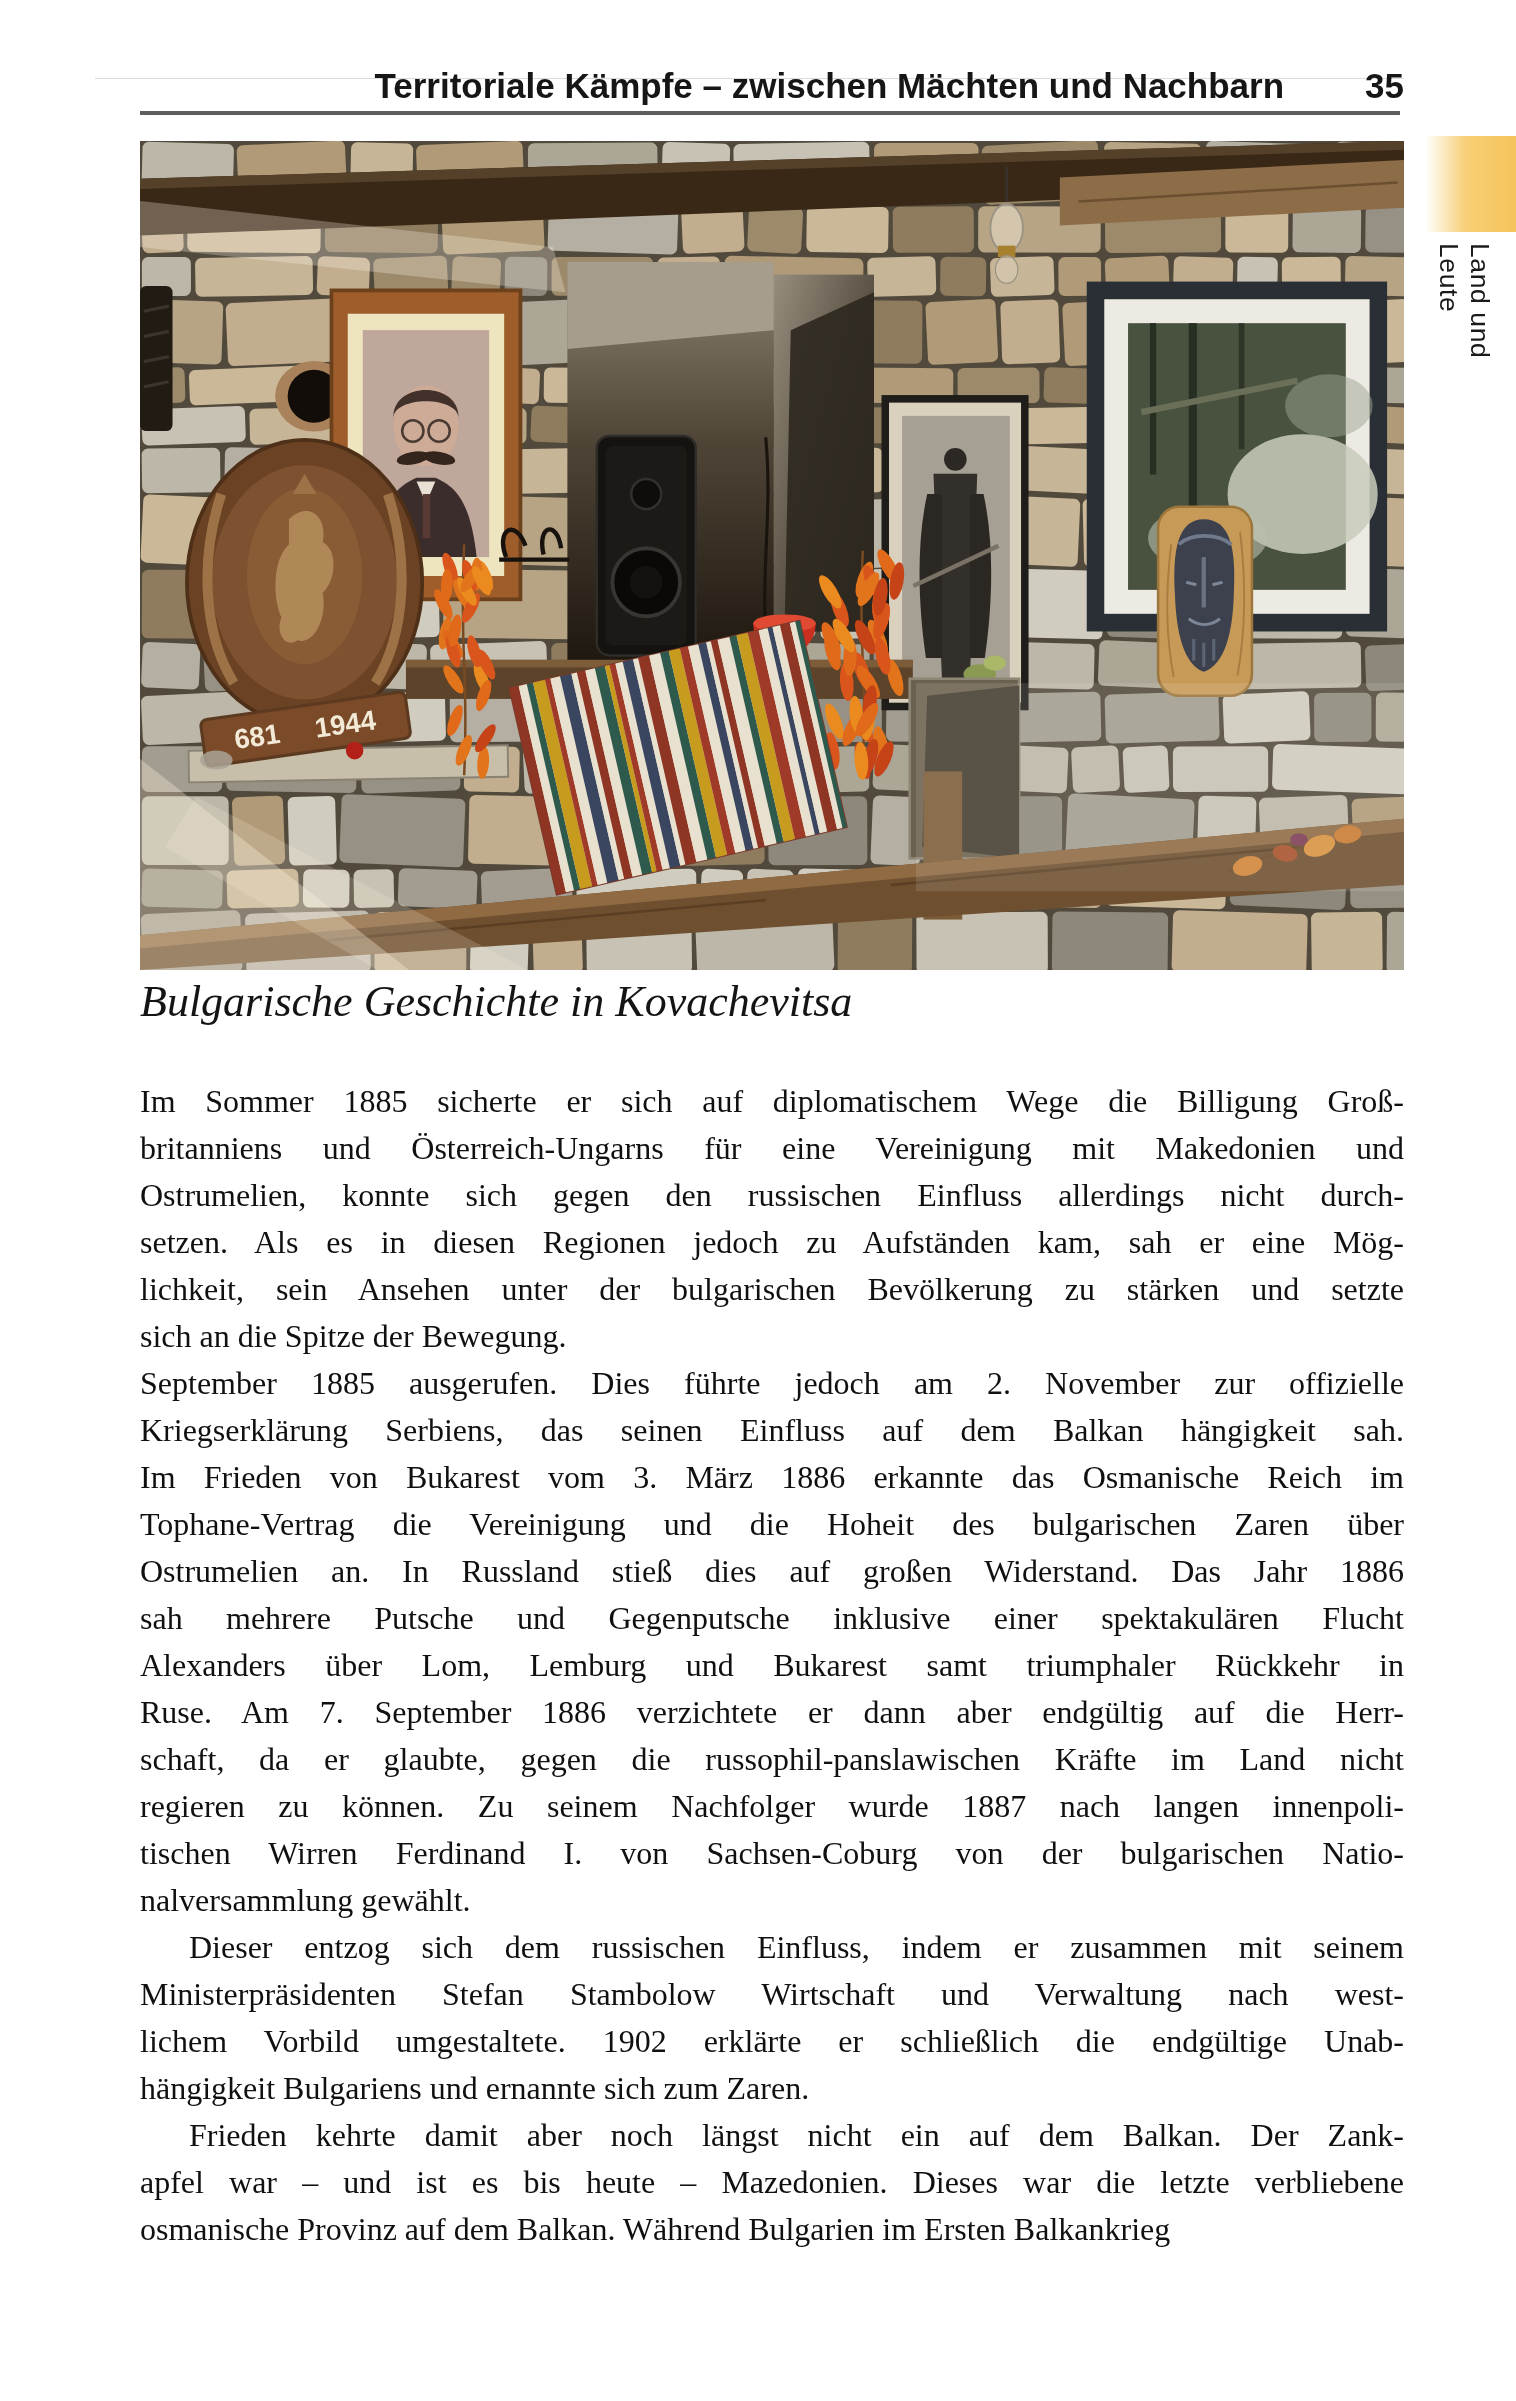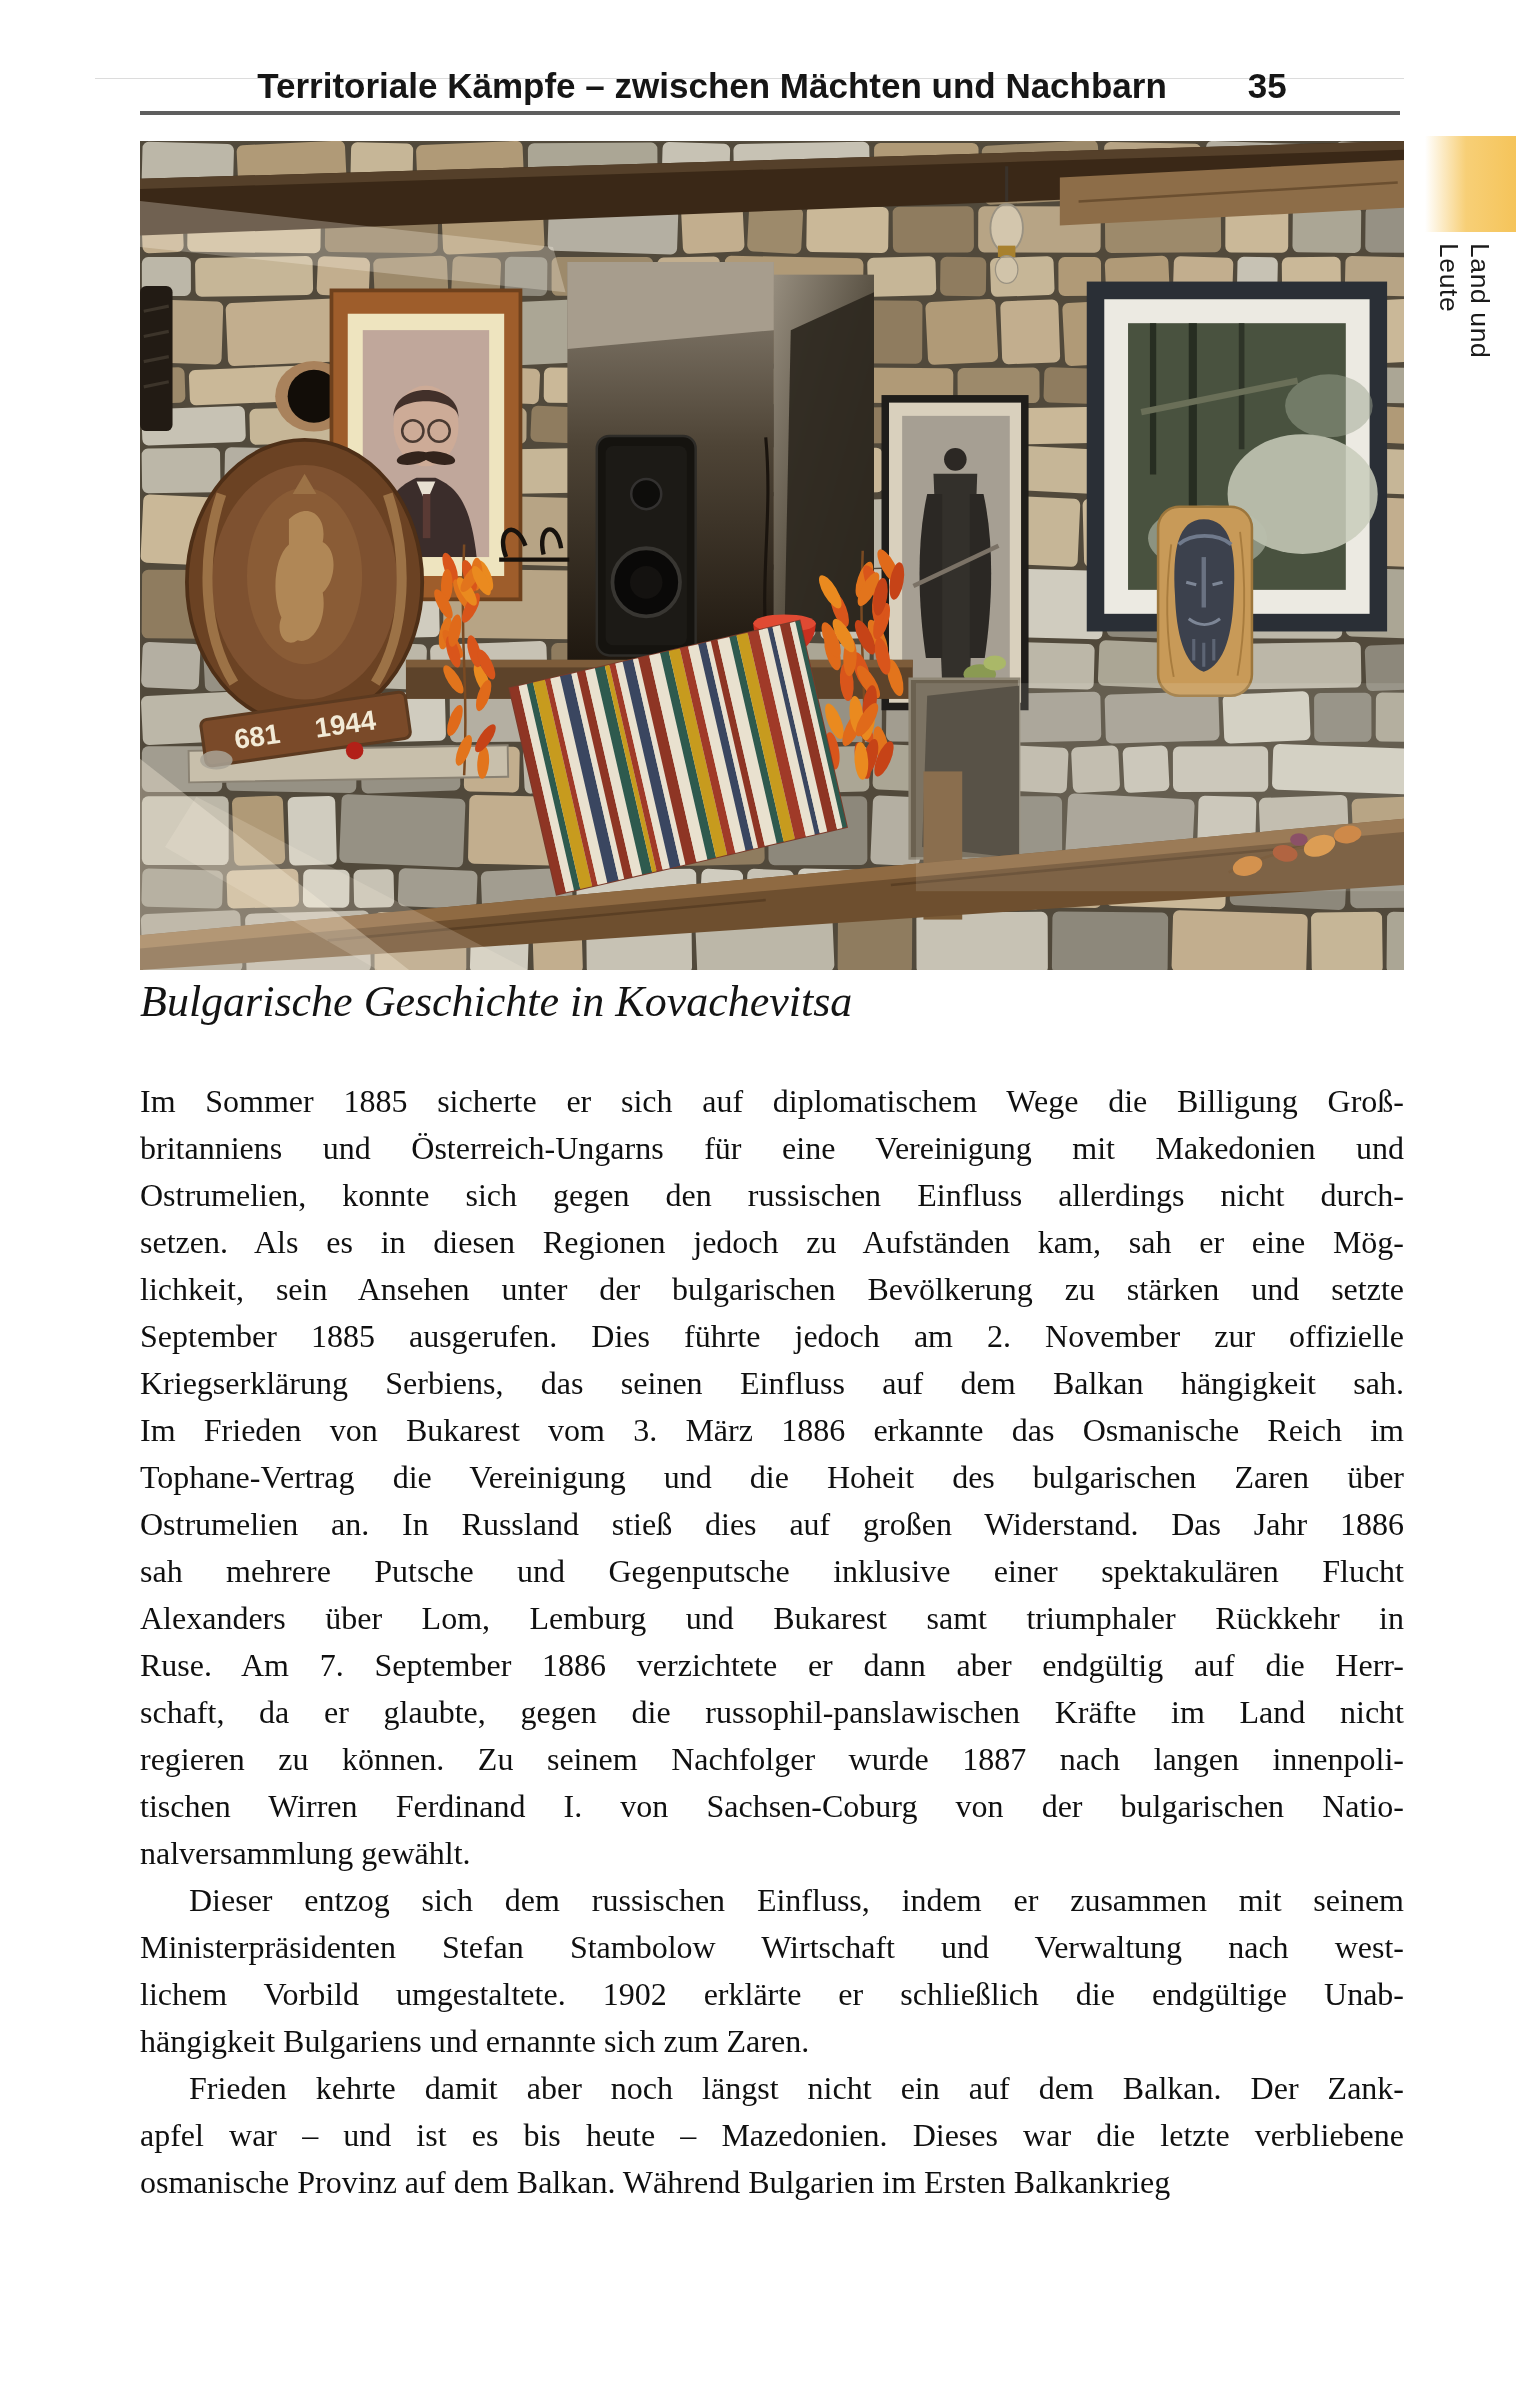--- a/index.html
+++ b/index.html
@@ -1,21 +1,21 @@
 <!DOCTYPE html>
 <html style="font-size:10px"><head>
 <meta charset="utf-8">
 <style>
   html,body{margin:0;padding:0;background:#ffffff;}
   .page{position:relative;width:1516px;height:2401px;background:#ffffff;overflow:hidden;
         font-family:"Liberation Serif",serif;color:#111;}
   
   .top-faint-line{position:absolute;left:95px;top:78px;width:1309px;height:1.3px;background:#dcdcdc;}
   .header-row{position:absolute;left:140px;top:66px;width:1264px;display:flex;align-items:baseline;
-              justify-content:center;gap:81px;font-family:"Liberation Sans",sans-serif;
+              justify-content:flex-end;gap:81px;font-family:"Liberation Sans",sans-serif;
               font-weight:bold;font-size:35px;line-height:40px;color:#161616;}
   .header-rule{position:absolute;left:140px;top:111px;width:1260px;height:3.8px;background:#5e5e5e;}
   
   .photo{position:absolute;left:140px;top:141px;width:1264px;height:829px;}
   .photo svg{display:block;width:1264px;height:829px;}
   
   .caption{position:absolute;left:140px;top:983px;width:1264px;font-style:italic;
            font-size:44px;line-height:37px;color:#141414;}
   
   .edge-tab{position:absolute;left:1425px;top:136px;width:91px;height:96px;
@@ -537,20 +537,21 @@
 
   <div class="edge-tab"></div>
   <div class="edge-label">Land und Leute</div>
 
   <div class="body-text" id="bodyText">
       <div class="bline">Im Sommer 1885 sicherte er sich auf diplomatischem Wege die Billigung Groß-</div>
       <div class="bline">britanniens und Österreich-Ungarns für eine Vereinigung mit Makedonien und</div>
       <div class="bline">Ostrumelien, konnte sich gegen den russischen Einfluss allerdings nicht durch-</div>
       <div class="bline">setzen. Als es in diesen Regionen jedoch zu Aufständen kam, sah er eine Mög-</div>
       <div class="bline">lichkeit, sein Ansehen unter der bulgarischen Bevölkerung zu stärken und setzte</div>
+      <div class="bline lastline">sich an die Spitze der Bewegung.</div>
       <div class="bline">September 1885 ausgerufen. Dies führte jedoch am 2. November zur offizielle</div>
       <div class="bline">Kriegserklärung Serbiens, das seinen Einfluss auf dem Balkan hängigkeit sah.</div>
       <div class="bline">Im Frieden von Bukarest vom 3. März 1886 erkannte das Osmanische Reich im</div>
       <div class="bline">Tophane-Vertrag die Vereinigung und die Hoheit des bulgarischen Zaren über</div>
       <div class="bline">Ostrumelien an. In Russland stieß dies auf großen Widerstand. Das Jahr 1886</div>
       <div class="bline">sah mehrere Putsche und Gegenputsche inklusive einer spektakulären Flucht</div>
       <div class="bline">Alexanders über Lom, Lemburg und Bukarest samt triumphaler Rückkehr in</div>
       <div class="bline">Ruse. Am 7. September 1886 verzichtete er dann aber endgültig auf die Herr-</div>
       <div class="bline">schaft, da er glaubte, gegen die russophil-panslawischen Kräfte im Land nicht</div>
       <div class="bline">regieren zu können. Zu seinem Nachfolger wurde 1887 nach langen innenpoli-</div>

